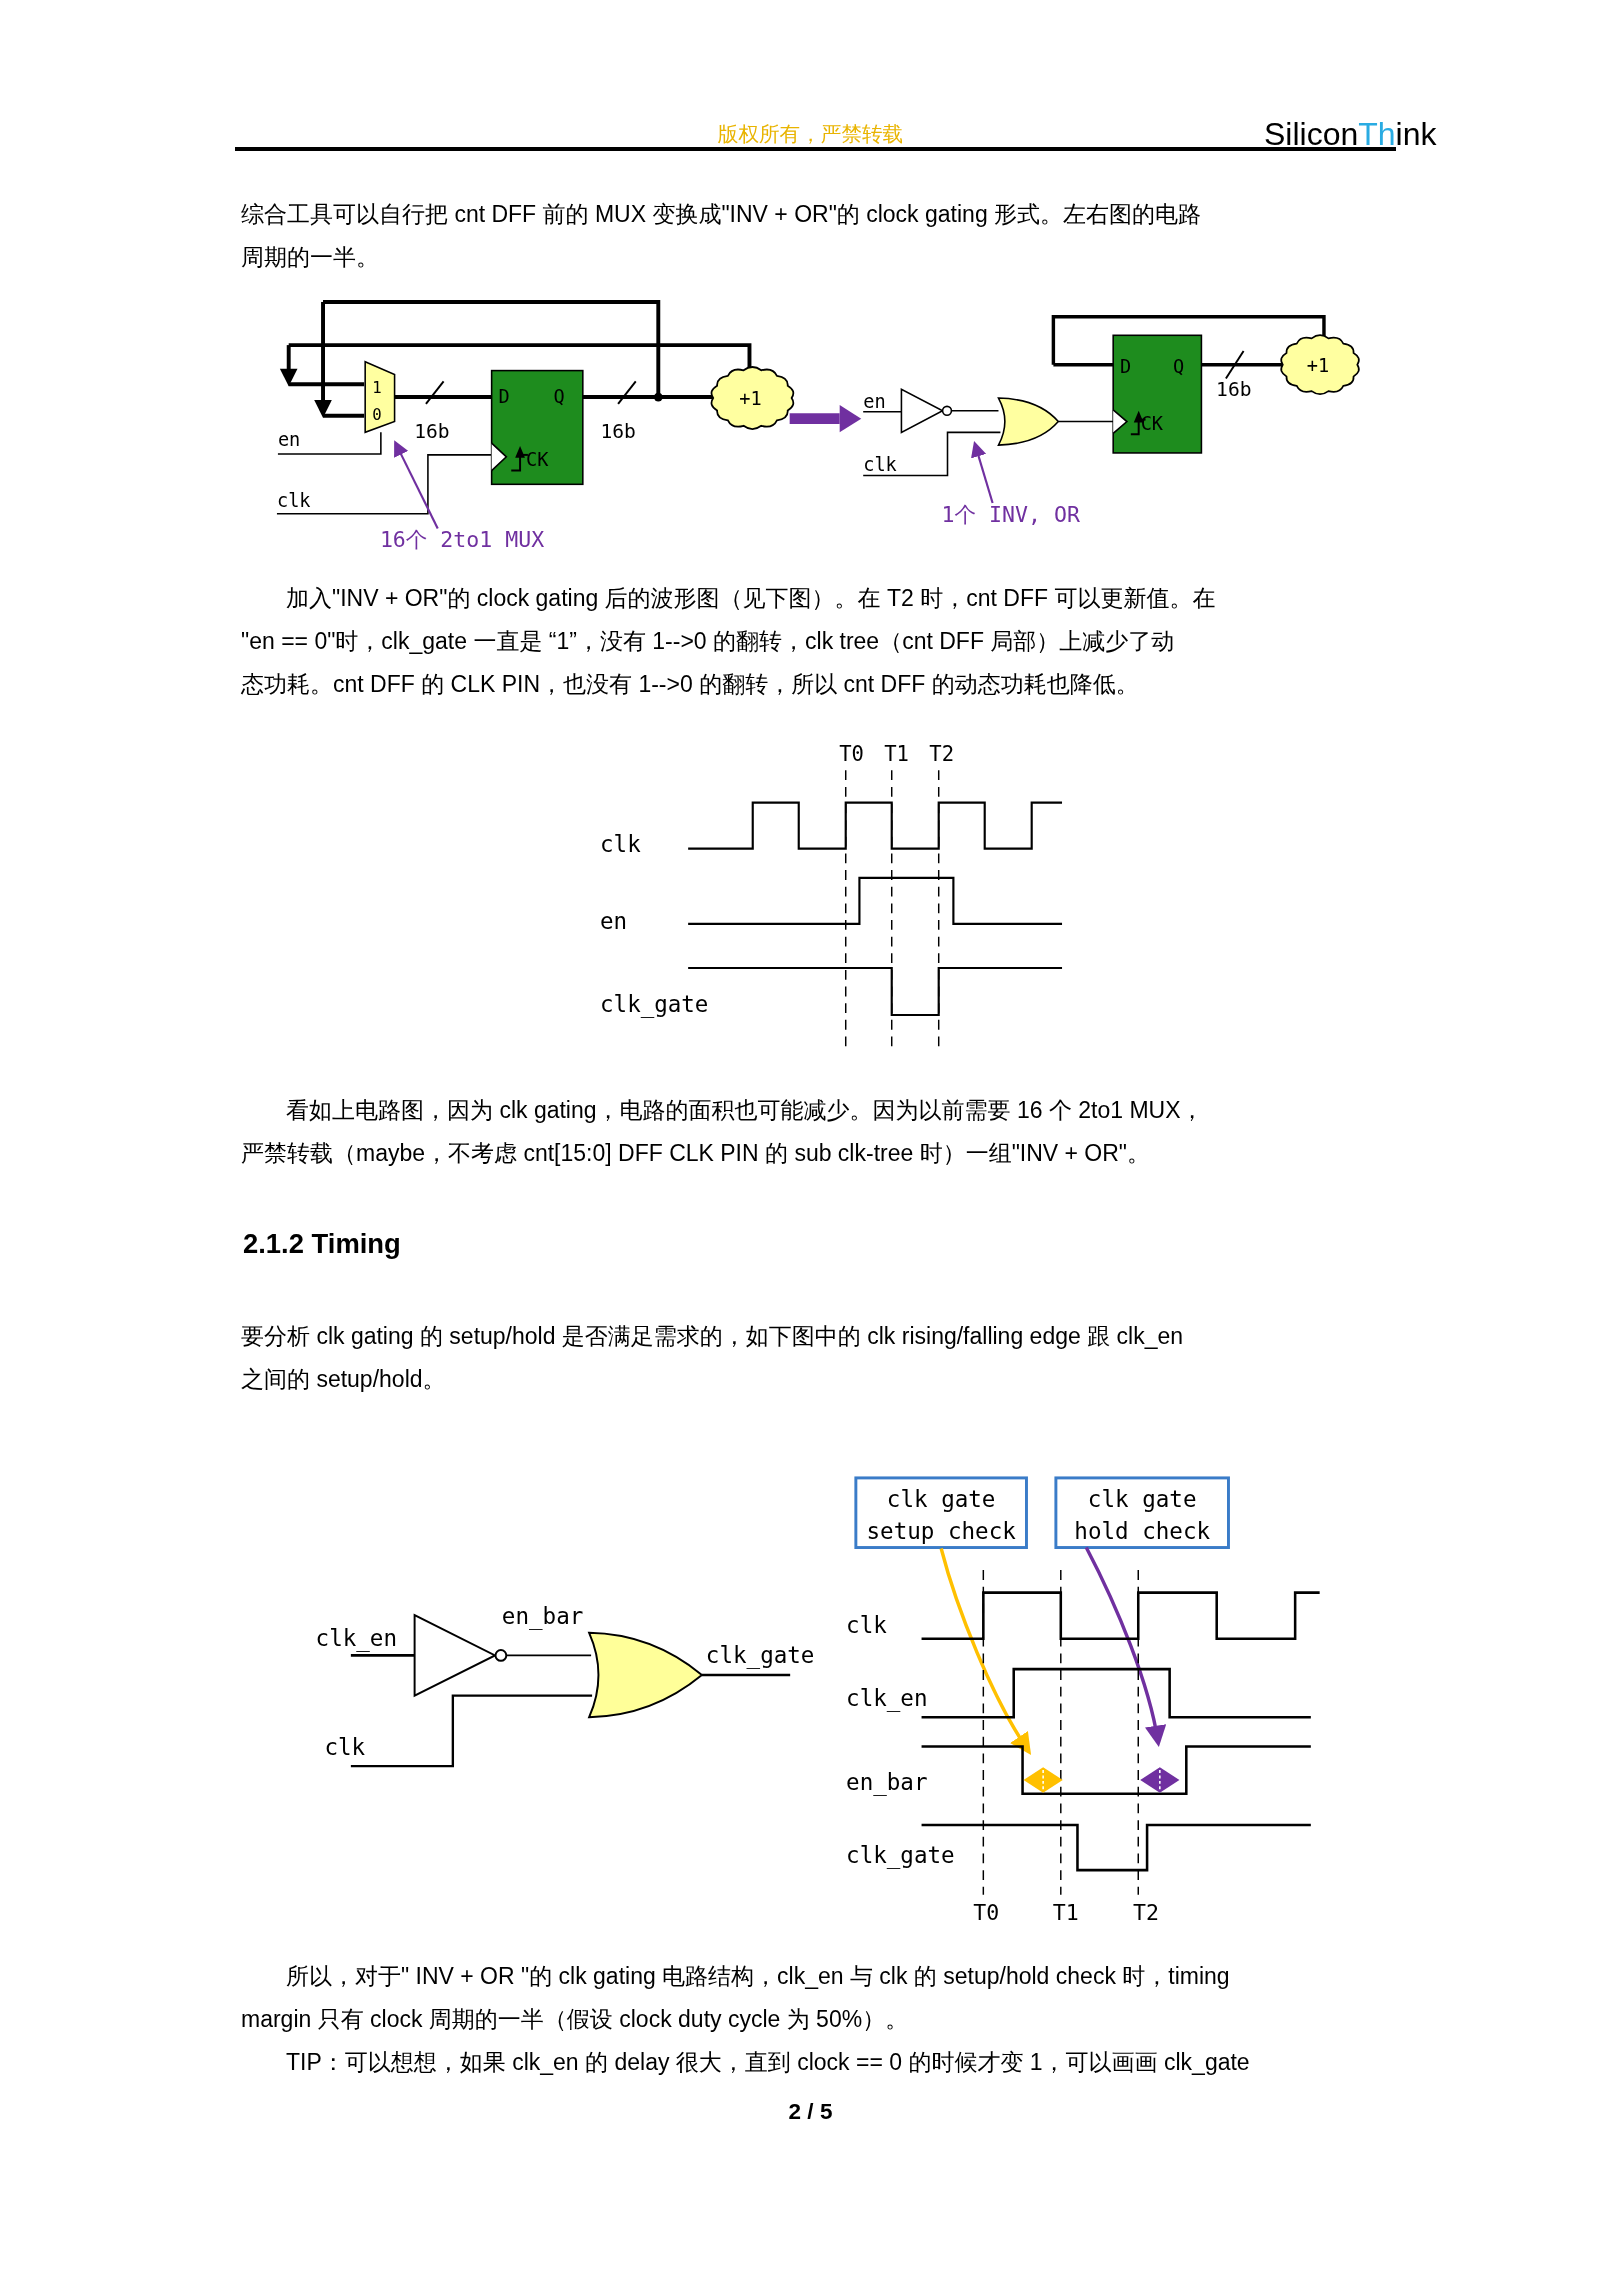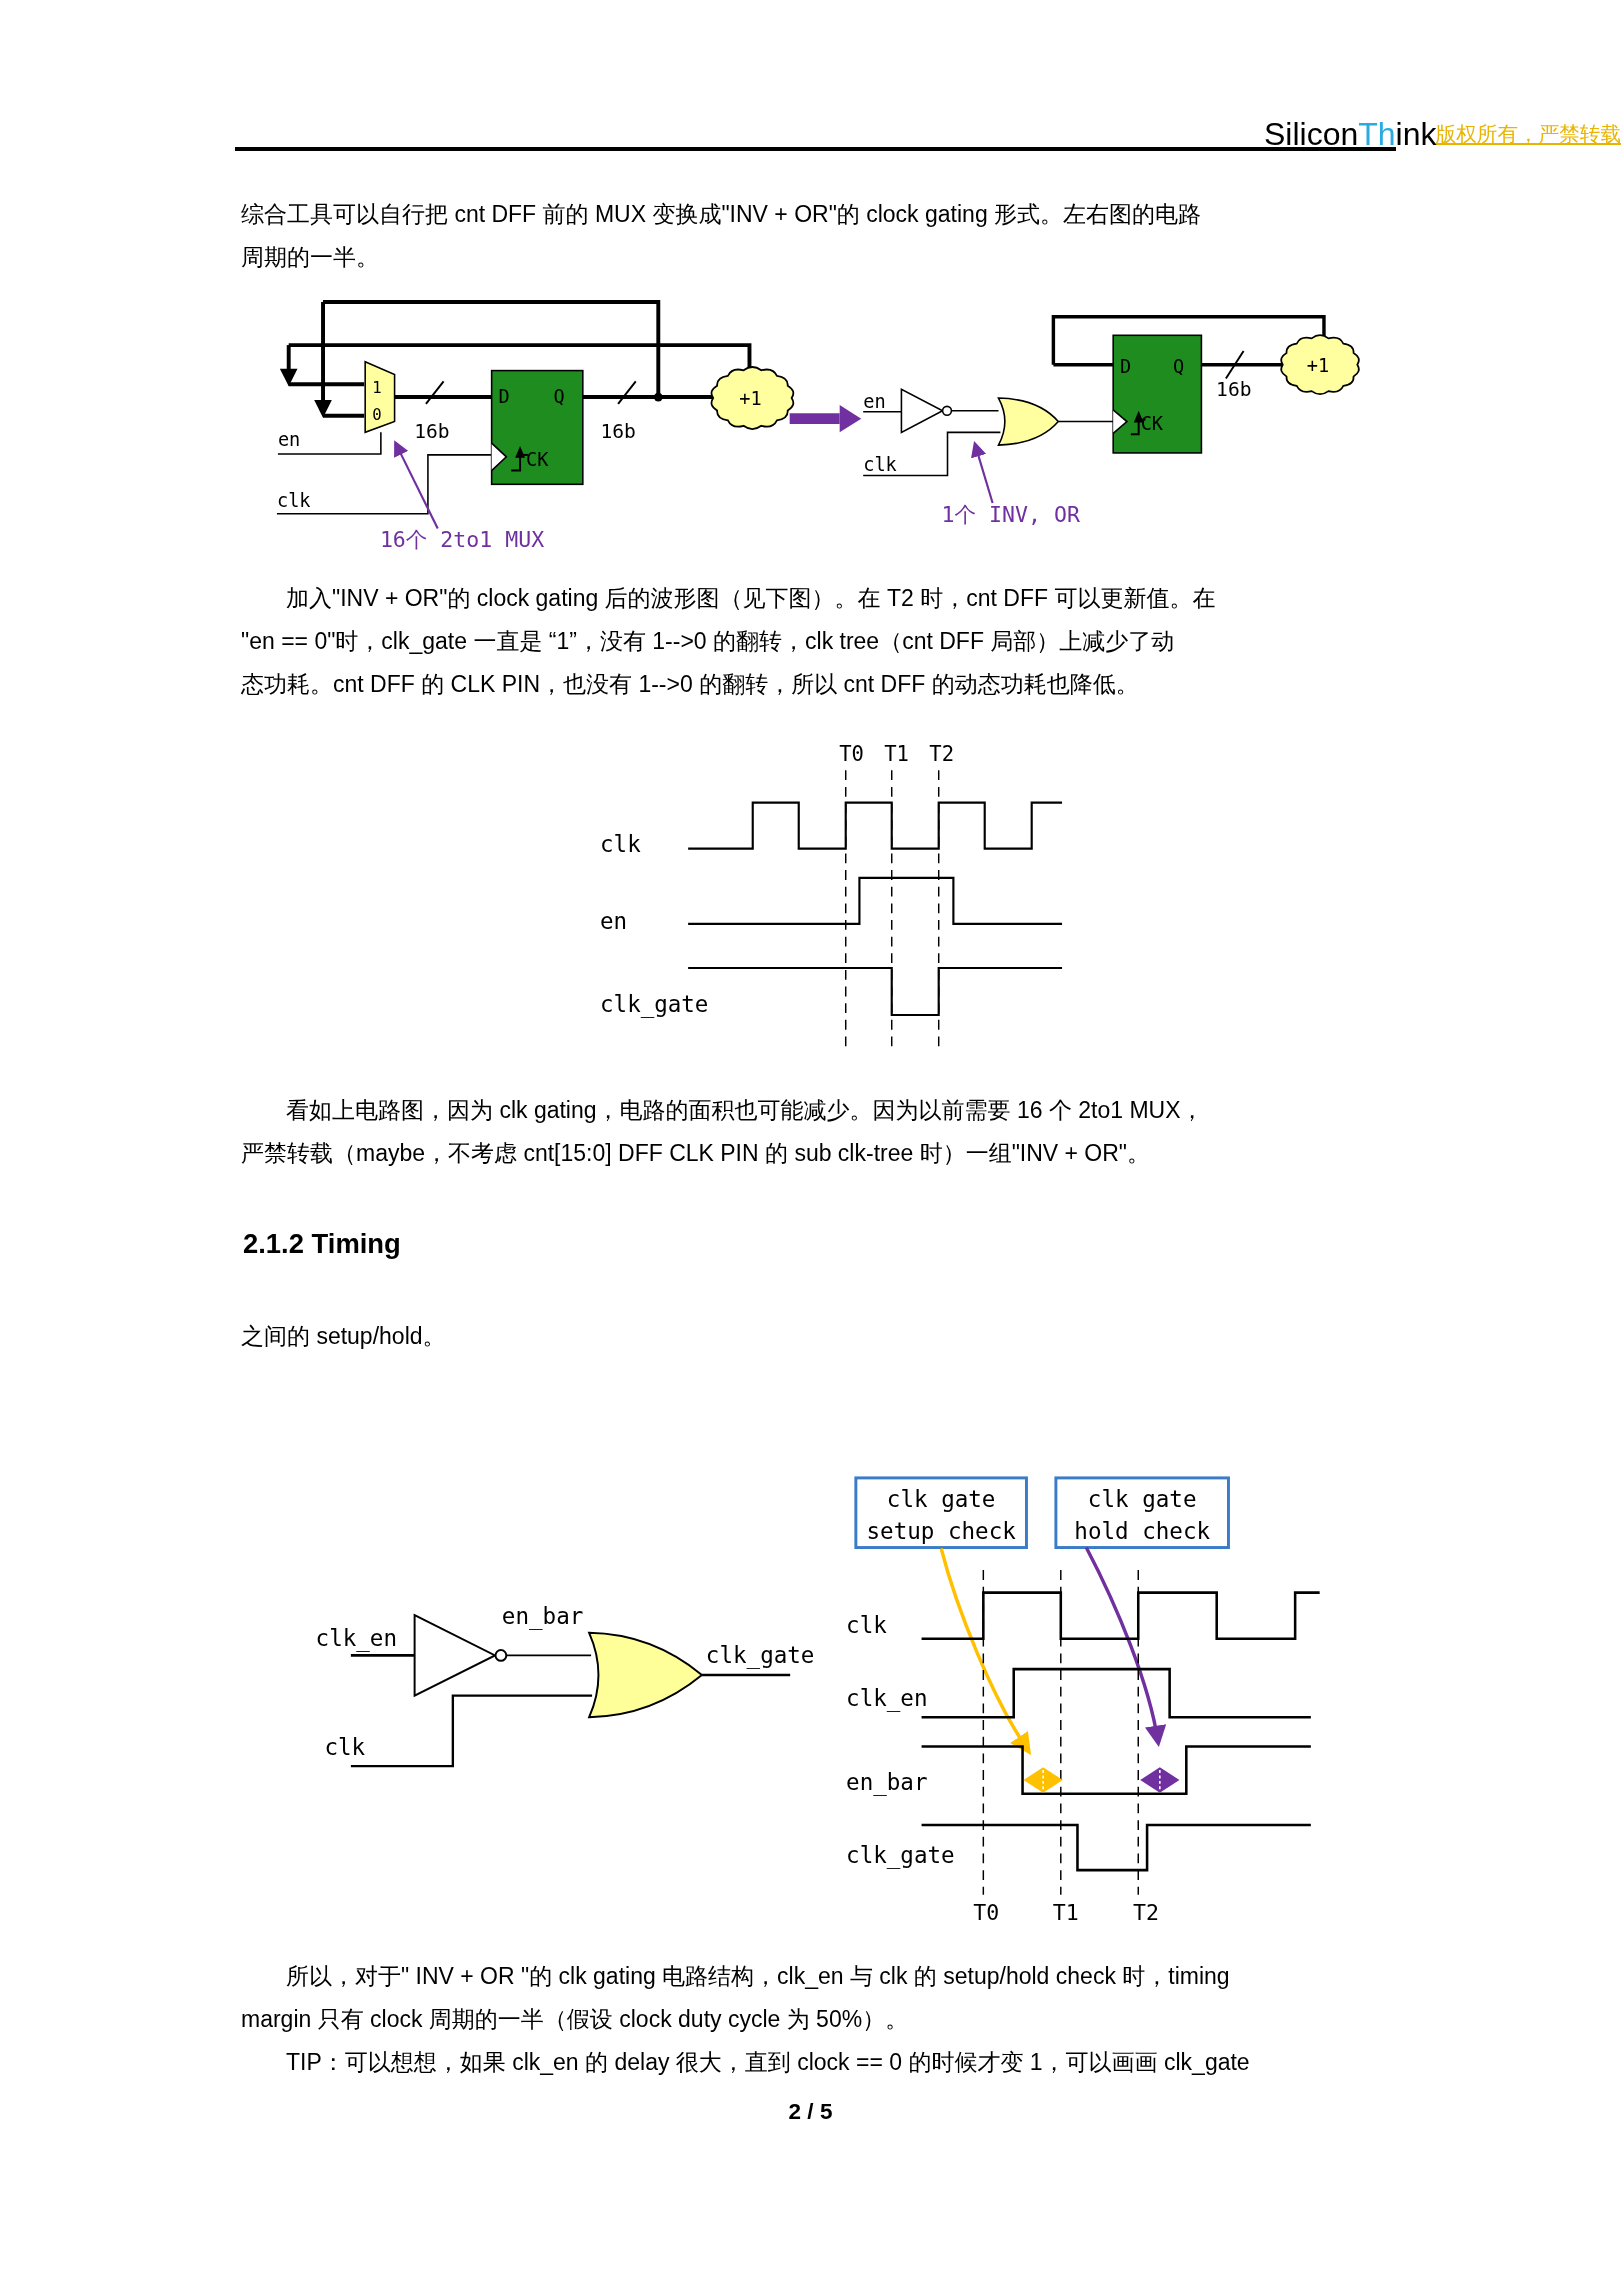--- a/index.html
+++ b/index.html
@@ -3,21 +3,21 @@
 <meta charset="utf-8">
 <style>
   html,body{margin:0;padding:0;background:#777;}
   .page{
     position:relative;width:1621px;height:2293px;background:#fff;
     margin:0 auto;overflow:hidden;
     font-family:"Liberation Sans",sans-serif;color:#000;
   }
   .abs{position:absolute;}
   
-  .copyright{top:120px;left:0;right:0;text-align:right;font-size:20.6px;color:#E9B400;text-decoration:underline;}
+  .copyright{top:120px;left:0;right:0;text-align:center;font-size:20.6px;color:#E9B400;}
   .brand{top:116px;left:1264px;font-size:32px;letter-spacing:0px;color:#000;}
   .brand .th{color:#29ABE2;}
   .rule{top:147px;left:235px;width:1161px;height:3.9px;background:#000;}
   
   .para{left:241px;width:1166px;font-size:23px;line-height:43px;color:#000;}
   .line{white-space:nowrap;}
   .line.indent{text-indent:45px;}
   .heading{left:243px;top:1228px;font-family:Liberation Sans, sans-serif;
            font-weight:bold;font-size:27.4px;}
   .footer{top:2099px;left:0;right:0;text-align:center;font-size:22.5px;font-weight:bold;}
@@ -168,20 +168,21 @@
   </svg>
 
   <div class="abs para" style="top:1089px">
     <div class="line indent">看如上电路图，因为 clk gating，电路的面积也可能减少。因为以前需要 16 个 2to1 MUX，</div>
     <div class="line">严禁转载（maybe，不考虑 cnt[15:0] DFF CLK PIN 的 sub clk-tree 时）一组"INV + OR"。</div>
   </div>
 
   <div class="abs heading">2.1.2  Timing</div>
 
   <div class="abs para" style="top:1315px">
+    <div class="line">要分析 clk gating 的 setup/hold 是否满足需求的，如下图中的 clk rising/falling edge  跟 clk_en</div>
     <div class="line">之间的 setup/hold。</div>
   </div>
 
   <svg class="abs" style="left:294px;top:1470px;width:1059px;height:461px" viewBox="300 1500 1080 470">
     <defs>
       <marker id="ah-y2" viewBox="0 0 10 10" refX="7" refY="5" markerWidth="22" markerHeight="22" orient="auto-start-reverse" markerUnits="userSpaceOnUse">
         <path d="M0,0 L10,5 L0,10 Z" fill="#FFC000"></path>
       </marker>
       <marker id="ah-p2" viewBox="0 0 10 10" refX="7" refY="5" markerWidth="22" markerHeight="22" orient="auto-start-reverse" markerUnits="userSpaceOnUse">
         <path d="M0,0 L10,5 L0,10 Z" fill="#7030A0"></path>

